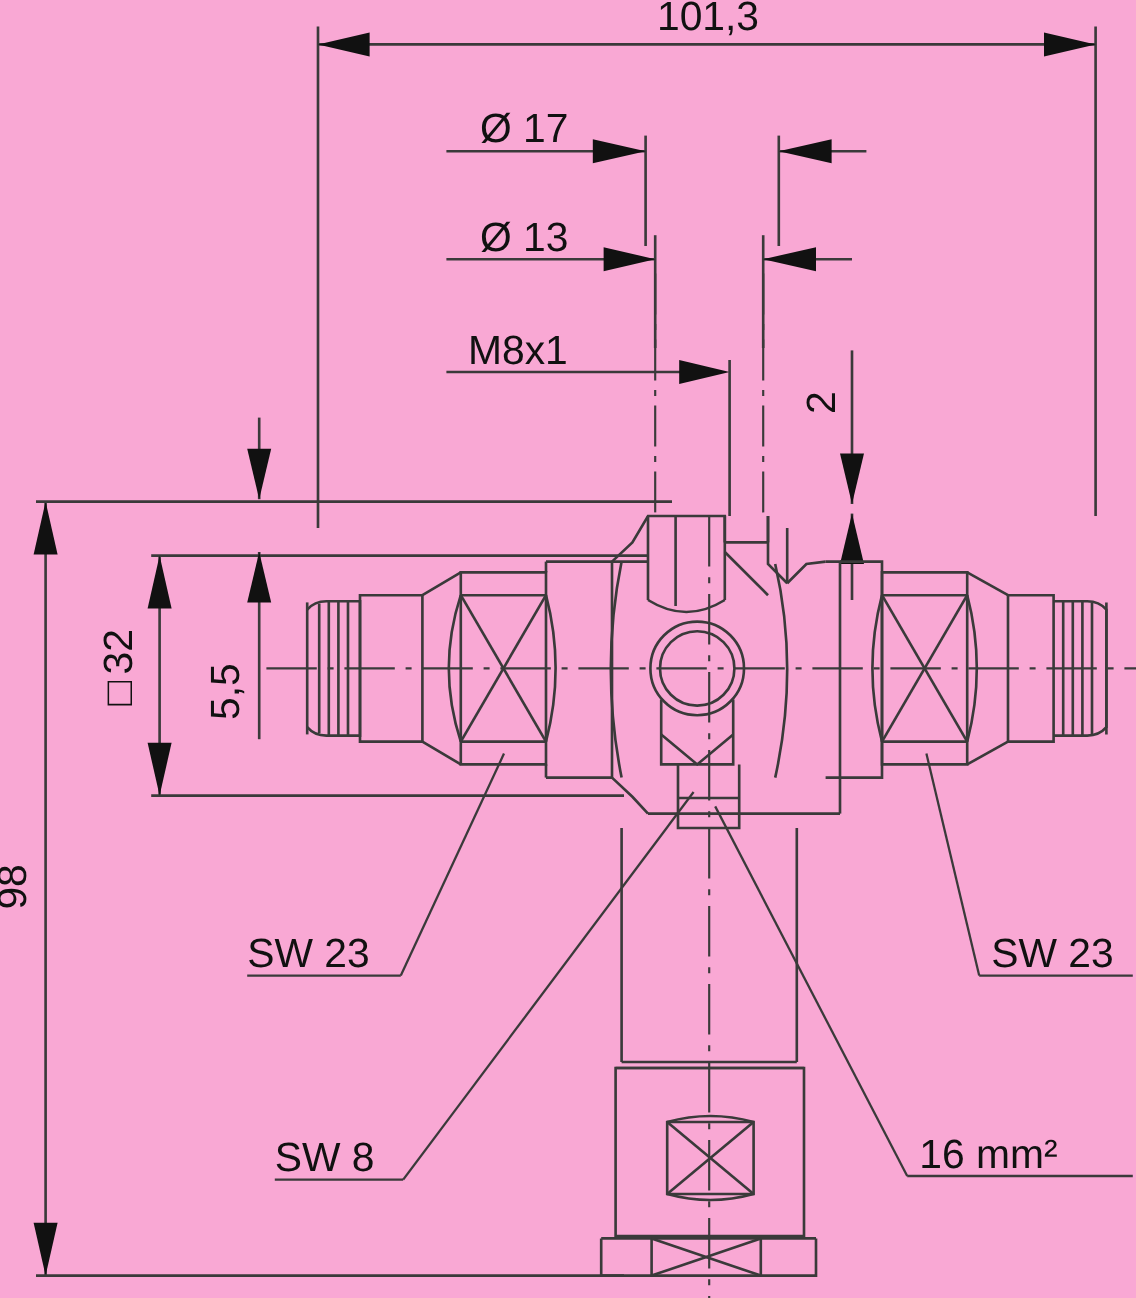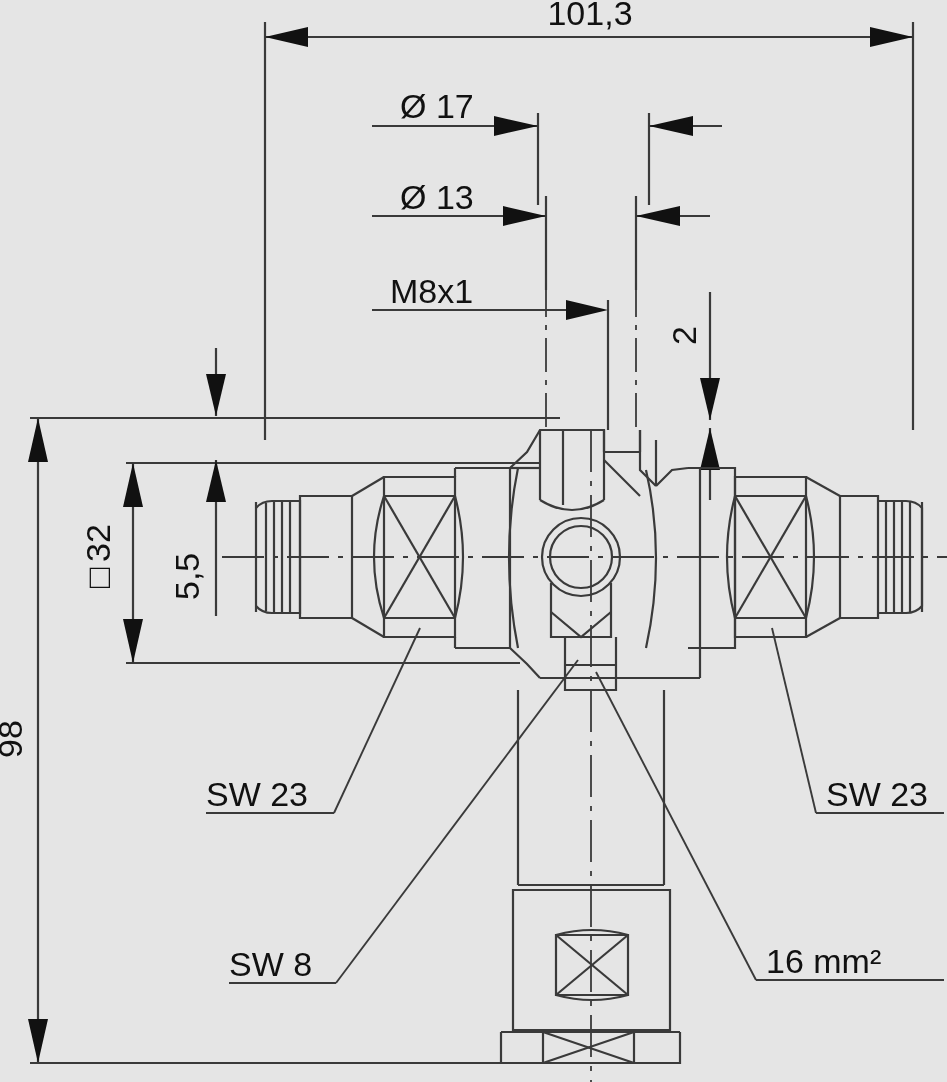--- a/index.html
+++ b/index.html
@@ -7,21 +7,21 @@
     padding: 0;
     background: #ffffff;
   }
   body {
     font-family: "Liberation Sans", sans-serif;
   }
   #sheet {
     position: relative;
     width: 947px;
     height: 1082px;
-    background: #e5e5e5;
+    background: #f9a8d4;
     overflow: hidden;
   }
   #sheet svg {
     display: block;
   }
   .dimtext {
     font-family: "Liberation Sans", sans-serif;
     font-size: 34px;
     fill: #111111;
   }

